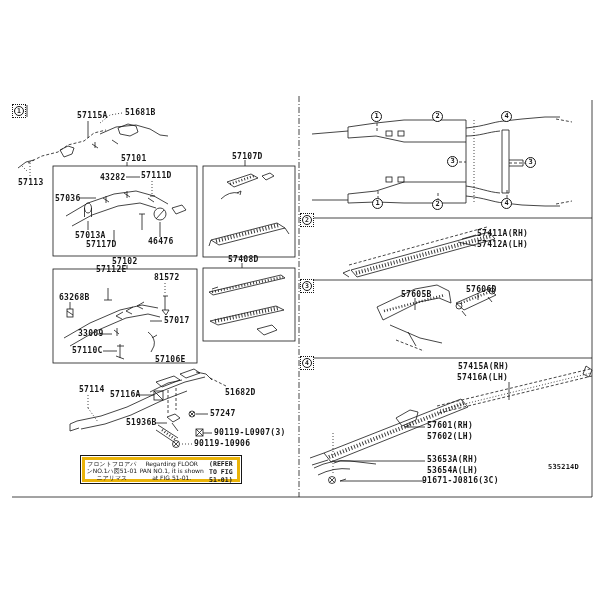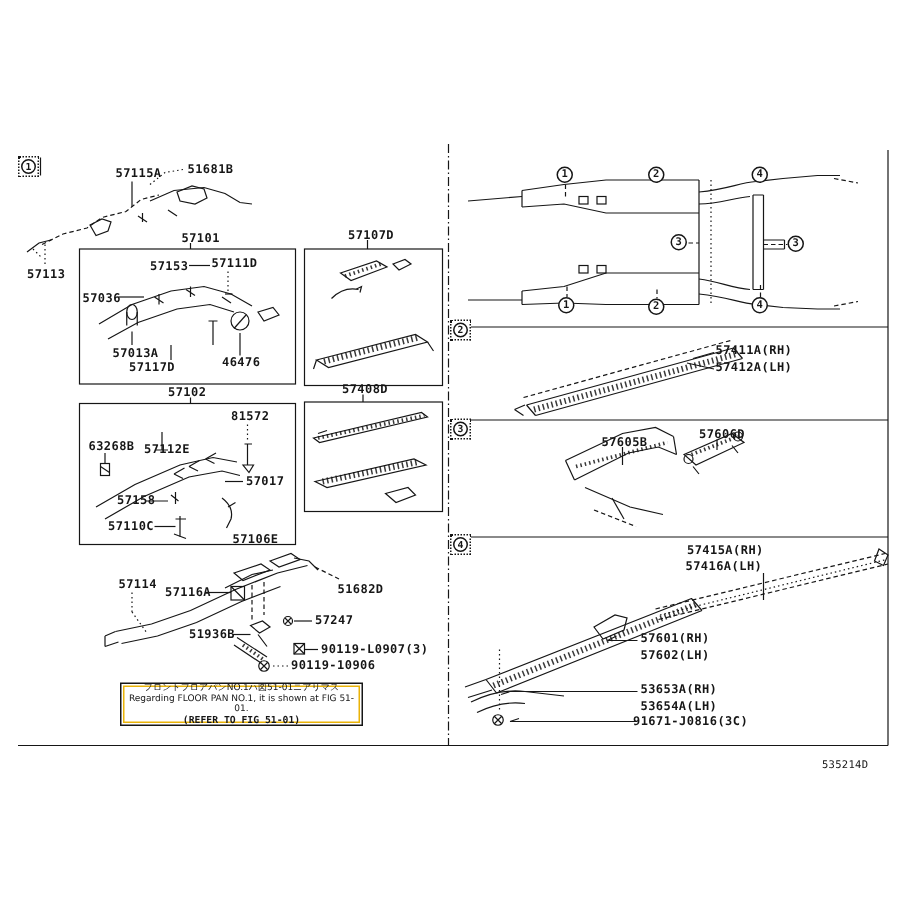--- a/index.html
+++ b/index.html
@@ -8,26 +8,26 @@
   .lbl{position:absolute;font-size:8px;font-weight:bold;letter-spacing:.3px;
        line-height:8px;white-space:pre;color:#161616;}
   .callout{position:absolute;width:11px;height:11px;border:1px solid #161616;border-radius:50%;
            box-sizing:border-box;font-size:7px;line-height:9px;text-align:center;font-weight:bold;background:#fff;}
   .marker{position:absolute;width:14px;height:14px;border:1px dotted #161616;box-sizing:border-box;
           display:flex;align-items:center;justify-content:center;background:#fff;}
   .marker .mnum{width:10px;height:10px;border:1px solid #161616;border-radius:50%;box-sizing:border-box;
                 font-size:6.5px;line-height:8px;text-align:center;font-weight:bold;}
   .notebox{position:absolute;left:80px;top:455px;width:162px;height:29px;border:1px solid #161616;
            box-sizing:border-box;padding:1px;background:#fff;}
-  .notebox .inner{width:100%;height:100%;box-sizing:border-box;border:1px solid #eab308;
-                  display:flex;flex-direction:column;justify-content:center;text-align:center;}
+  .notebox .inner{width:100%;height:100%;box-sizing:border-box;border:3px solid #eab308;
+                  display:flex;flex-direction:row;justify-content:center;text-align:center;}
   .note-jp{font-size:6px;line-height:7px;font-family:"DejaVu Sans",sans-serif;}
   .note-en{font-size:6px;line-height:7px;font-family:"DejaVu Sans",sans-serif;}
   .note-ref{font-size:6.5px;line-height:8px;font-weight:bold;}
-  .pagecode{position:absolute;left:548px;top:506px;font-size:7px;font-weight:normal;letter-spacing:.2px;}
+  .pagecode{position:absolute;left:548px;top:463px;font-size:7px;font-weight:bold;letter-spacing:.2px;}
   svg.art{position:absolute;left:0;top:0;}
   svg.art path, svg.art line, svg.art rect, svg.art circle, svg.art ellipse{
     stroke:#161616;fill:none;stroke-width:.8;}
   svg.art .sp{stroke-width:4;stroke-dasharray:1 2;opacity:.85;}
   svg.art .sp2{stroke-width:2.5;stroke-dasharray:1 2;opacity:.85;}
   svg.art .dot{stroke-dasharray:1 2;}
   svg.art .dsh{stroke-dasharray:3 2;}
   svg.art .dashdot{stroke-dasharray:6 2 1 2;}
 </style>
 </head>
@@ -243,34 +243,34 @@
   <span class="callout" style="left:447px;top:156px">3</span>
   <span class="callout" style="left:525px;top:157px">3</span>
   <span class="callout" style="left:372px;top:198px">1</span>
   <span class="callout" style="left:432px;top:199px">2</span>
   <span class="callout" style="left:501px;top:198px">4</span>
 
   <span class="lbl" style="left:77px;top:112px">57115A</span>
   <span class="lbl" style="left:125px;top:109px">51681B</span>
   <span class="lbl" style="left:121px;top:155px">57101</span>
   <span class="lbl" style="left:18px;top:179px">57113</span>
-  <span class="lbl" style="left:100px;top:174px">57153</span>
+  <span class="lbl" style="left:100px;top:174px">43282</span>
   <span class="lbl" style="left:141px;top:172px">57111D</span>
   <span class="lbl" style="left:55px;top:195px">57036</span>
   <span class="lbl" style="left:75px;top:232px">57013A</span>
   <span class="lbl" style="left:86px;top:241px">57117D</span>
   <span class="lbl" style="left:148px;top:238px">46476</span>
   <span class="lbl" style="left:112px;top:258px">57102</span>
   <span class="lbl" style="left:232px;top:153px">57107D</span>
   <span class="lbl" style="left:228px;top:256px">57408D</span>
-  <span class="lbl" style="left:96px;top:296px">57112E</span>
+  <span class="lbl" style="left:96px;top:266px">57112E</span>
   <span class="lbl" style="left:154px;top:274px">81572</span>
   <span class="lbl" style="left:59px;top:294px">63268B</span>
   <span class="lbl" style="left:164px;top:317px">57017</span>
-  <span class="lbl" style="left:78px;top:330px">57158</span>
+  <span class="lbl" style="left:78px;top:330px">33009</span>
   <span class="lbl" style="left:72px;top:347px">57110C</span>
   <span class="lbl" style="left:155px;top:356px">57106E</span>
   <span class="lbl" style="left:79px;top:386px">57114</span>
   <span class="lbl" style="left:110px;top:391px">57116A</span>
   <span class="lbl" style="left:225px;top:389px">51682D</span>
   <span class="lbl" style="left:210px;top:410px">57247</span>
   <span class="lbl" style="left:126px;top:419px">51936B</span>
   <span class="lbl" style="left:214px;top:429px">90119-L0907(3)</span>
   <span class="lbl" style="left:194px;top:440px">90119-10906</span>
   <span class="lbl" style="left:477px;top:230px">57411A(RH)</span>

